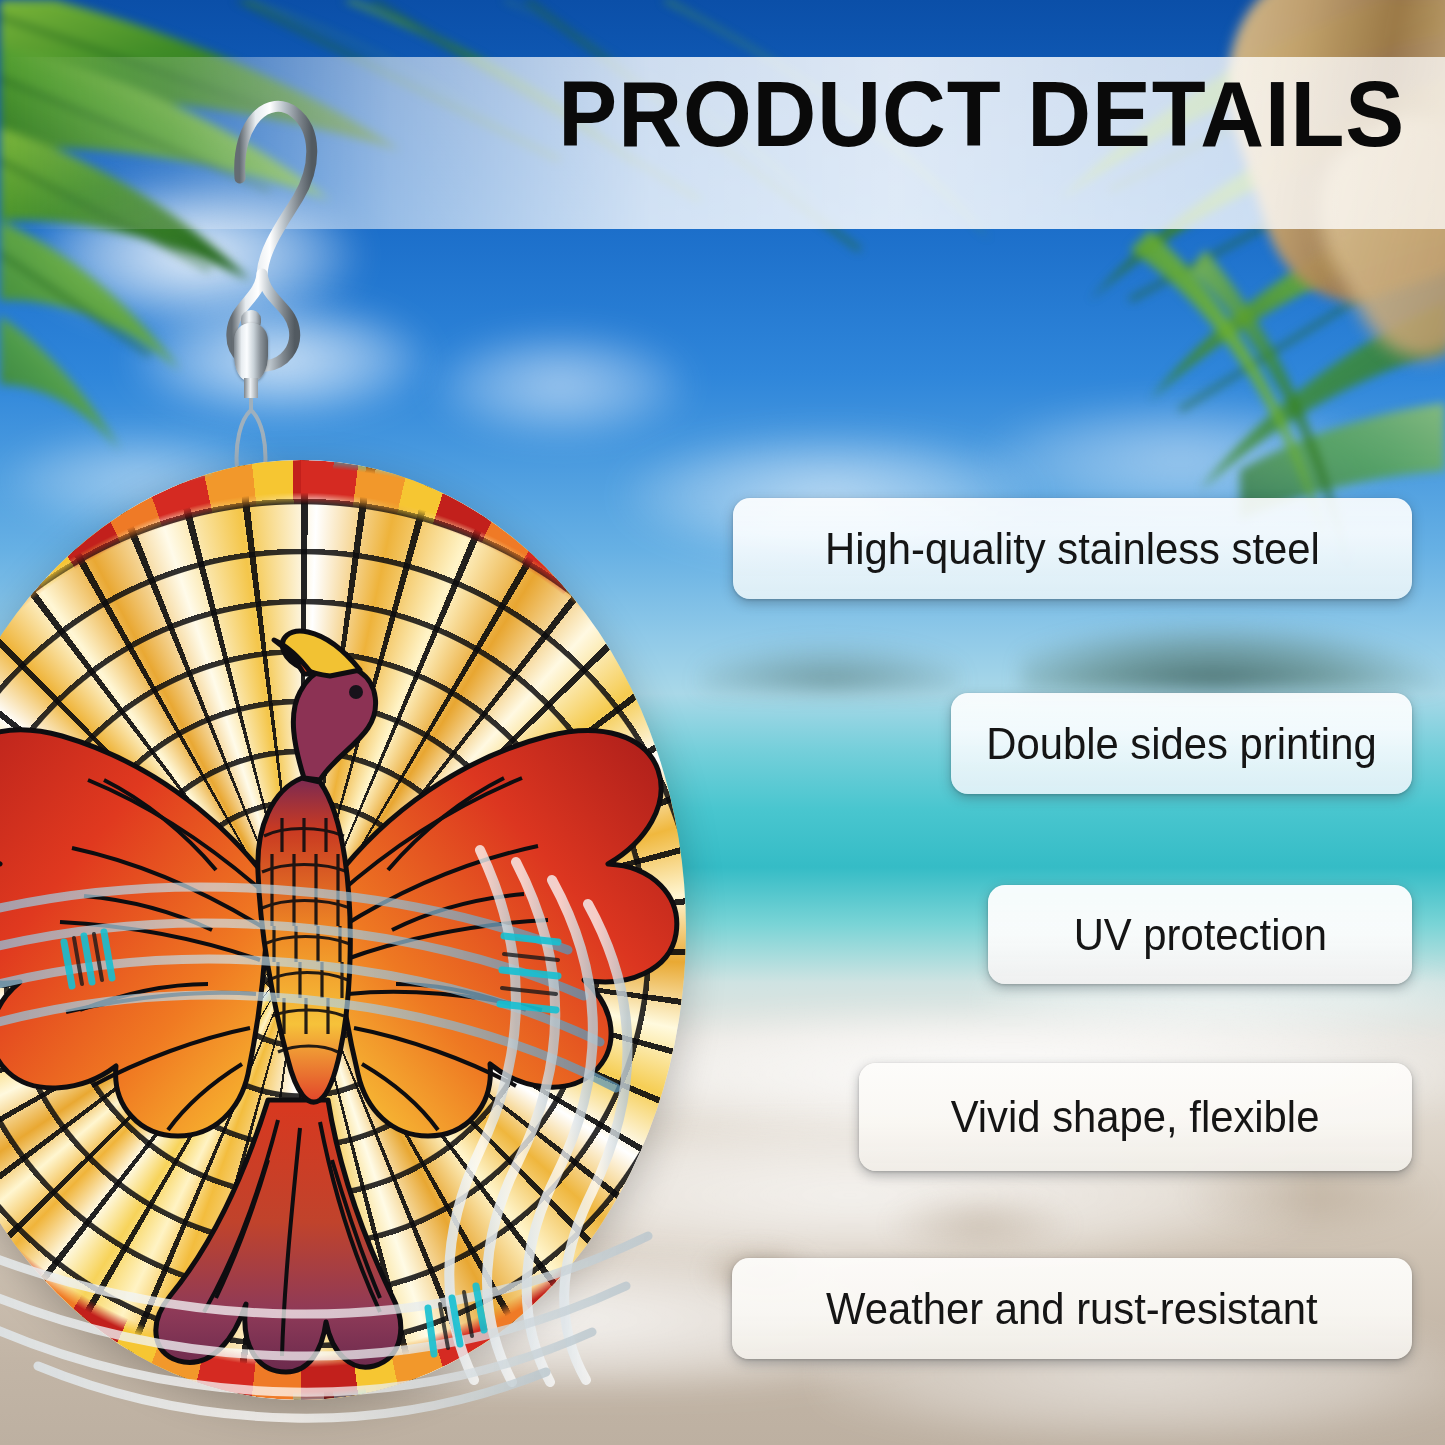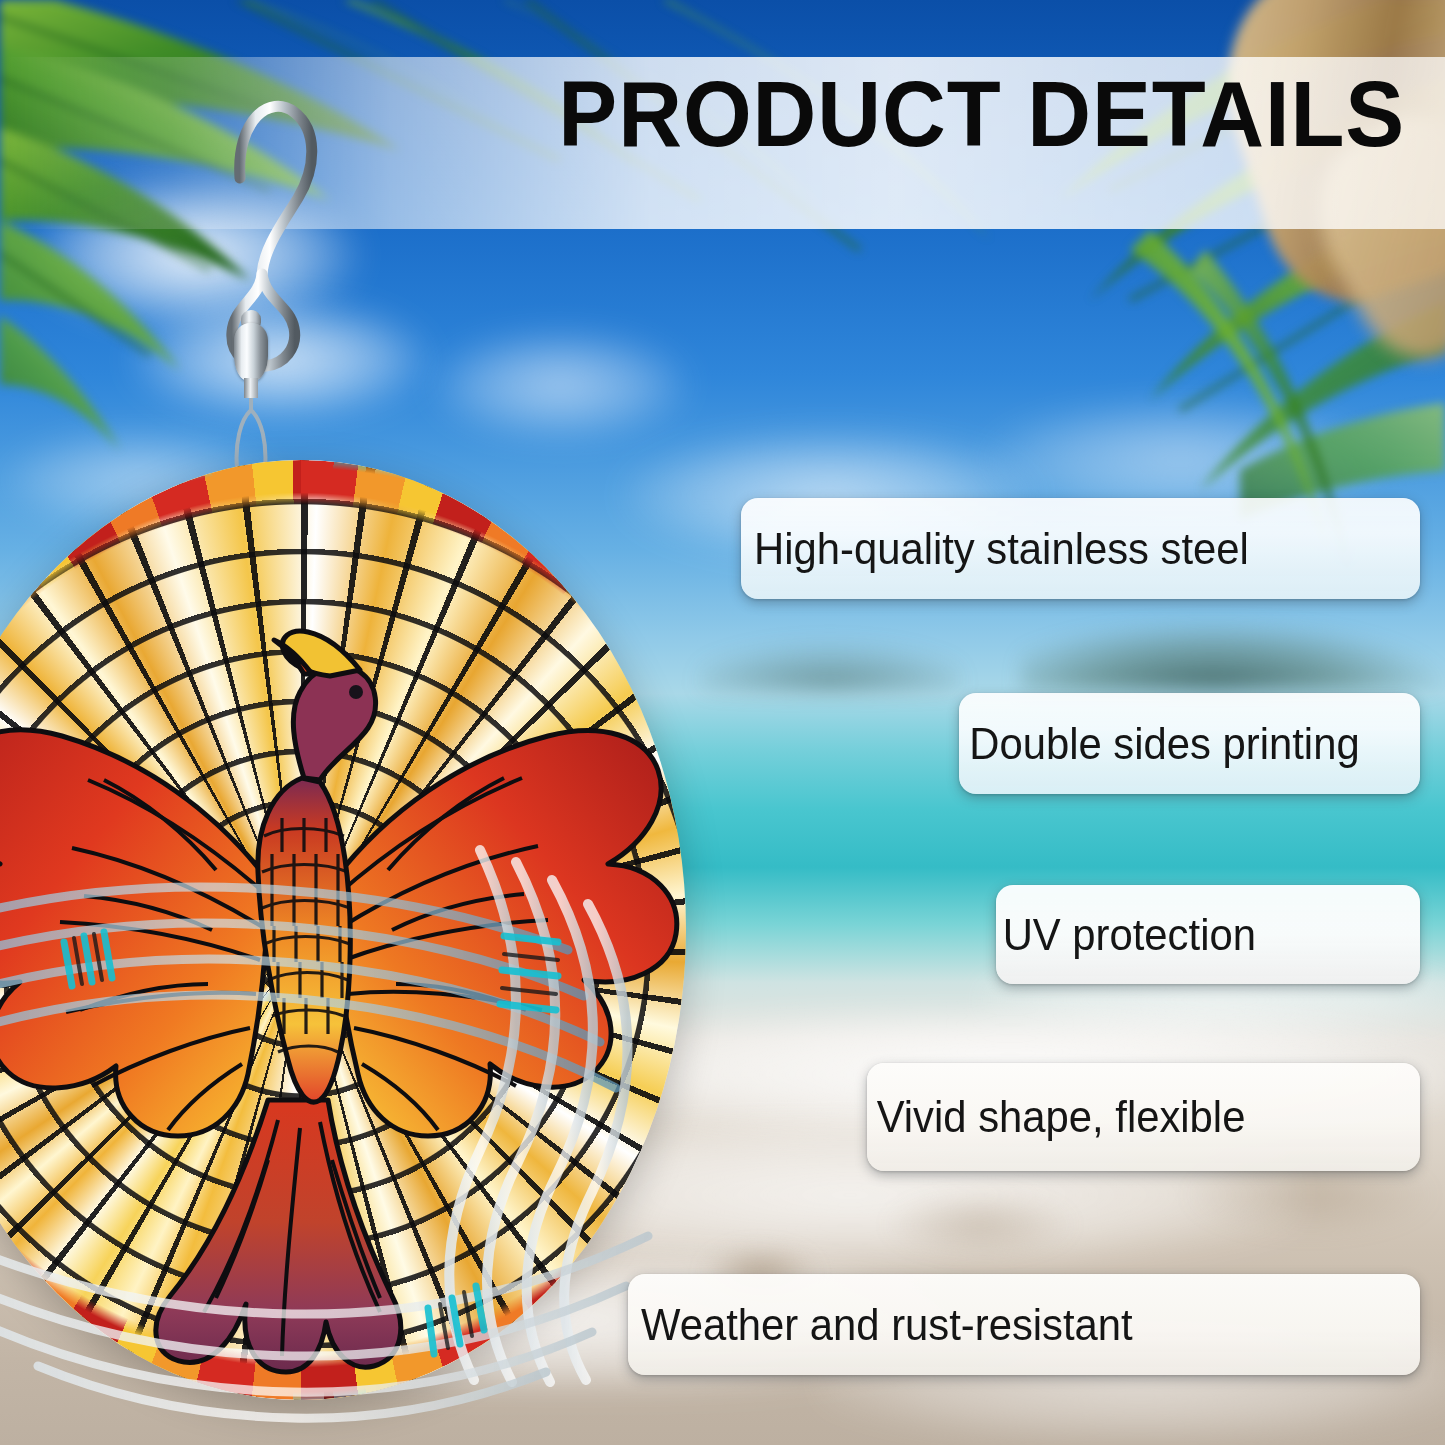--- a/index.html
+++ b/index.html
@@ -156,25 +156,25 @@
   .features {
     position: absolute;
     right: 17px;
     top: 0;
     width: 700px;
     height: 1445px;
     pointer-events: none;
   }
   .pill {
     position: absolute;
-    right: 8px;
+    right: 16px;
     box-sizing: border-box;
     display: flex;
     align-items: center;
-    justify-content: flex-start;
+    justify-content: center;
     border-radius: 17px;
     background: linear-gradient(to bottom,
       rgba(255,255,255,.90) 0%,
       rgba(250,253,255,.93) 35%,
       rgba(236,246,250,.93) 70%,
       rgba(228,242,248,.92) 100%);
     box-shadow: 0 4px 12px rgba(40,50,60,.34), 0 1px 3px rgba(0,0,0,.18);
     pointer-events: auto;
   }
   .pill-label {
@@ -183,21 +183,21 @@
     font-weight: normal;
     color: #151515;
     white-space: nowrap;
     transform: scaleX(.95);
   }
 
   #pill-0 { top: 498px;  width: 679px; height: 101px; }
   #pill-1 { top: 693px;  width: 461px; height: 101px; }
   #pill-2 { top: 885px;  width: 424px; height: 99px;  }
   #pill-3 { top: 1063px; width: 553px; height: 108px; }
-  #pill-4 { top: 1258px; width: 792px; height: 101px; margin-top: 16px; }
+  #pill-4 { top: 1258px; width: 680px; height: 101px; }
 
   #pill-2 {
     background: linear-gradient(to bottom,
       rgba(255,255,255,.95) 0%,
       rgba(252,252,252,.96) 50%,
       rgba(240,240,240,.95) 100%);
   }
   #pill-3, #pill-4 {
     background: linear-gradient(to bottom,
       rgba(253,252,250,.96) 0%,

